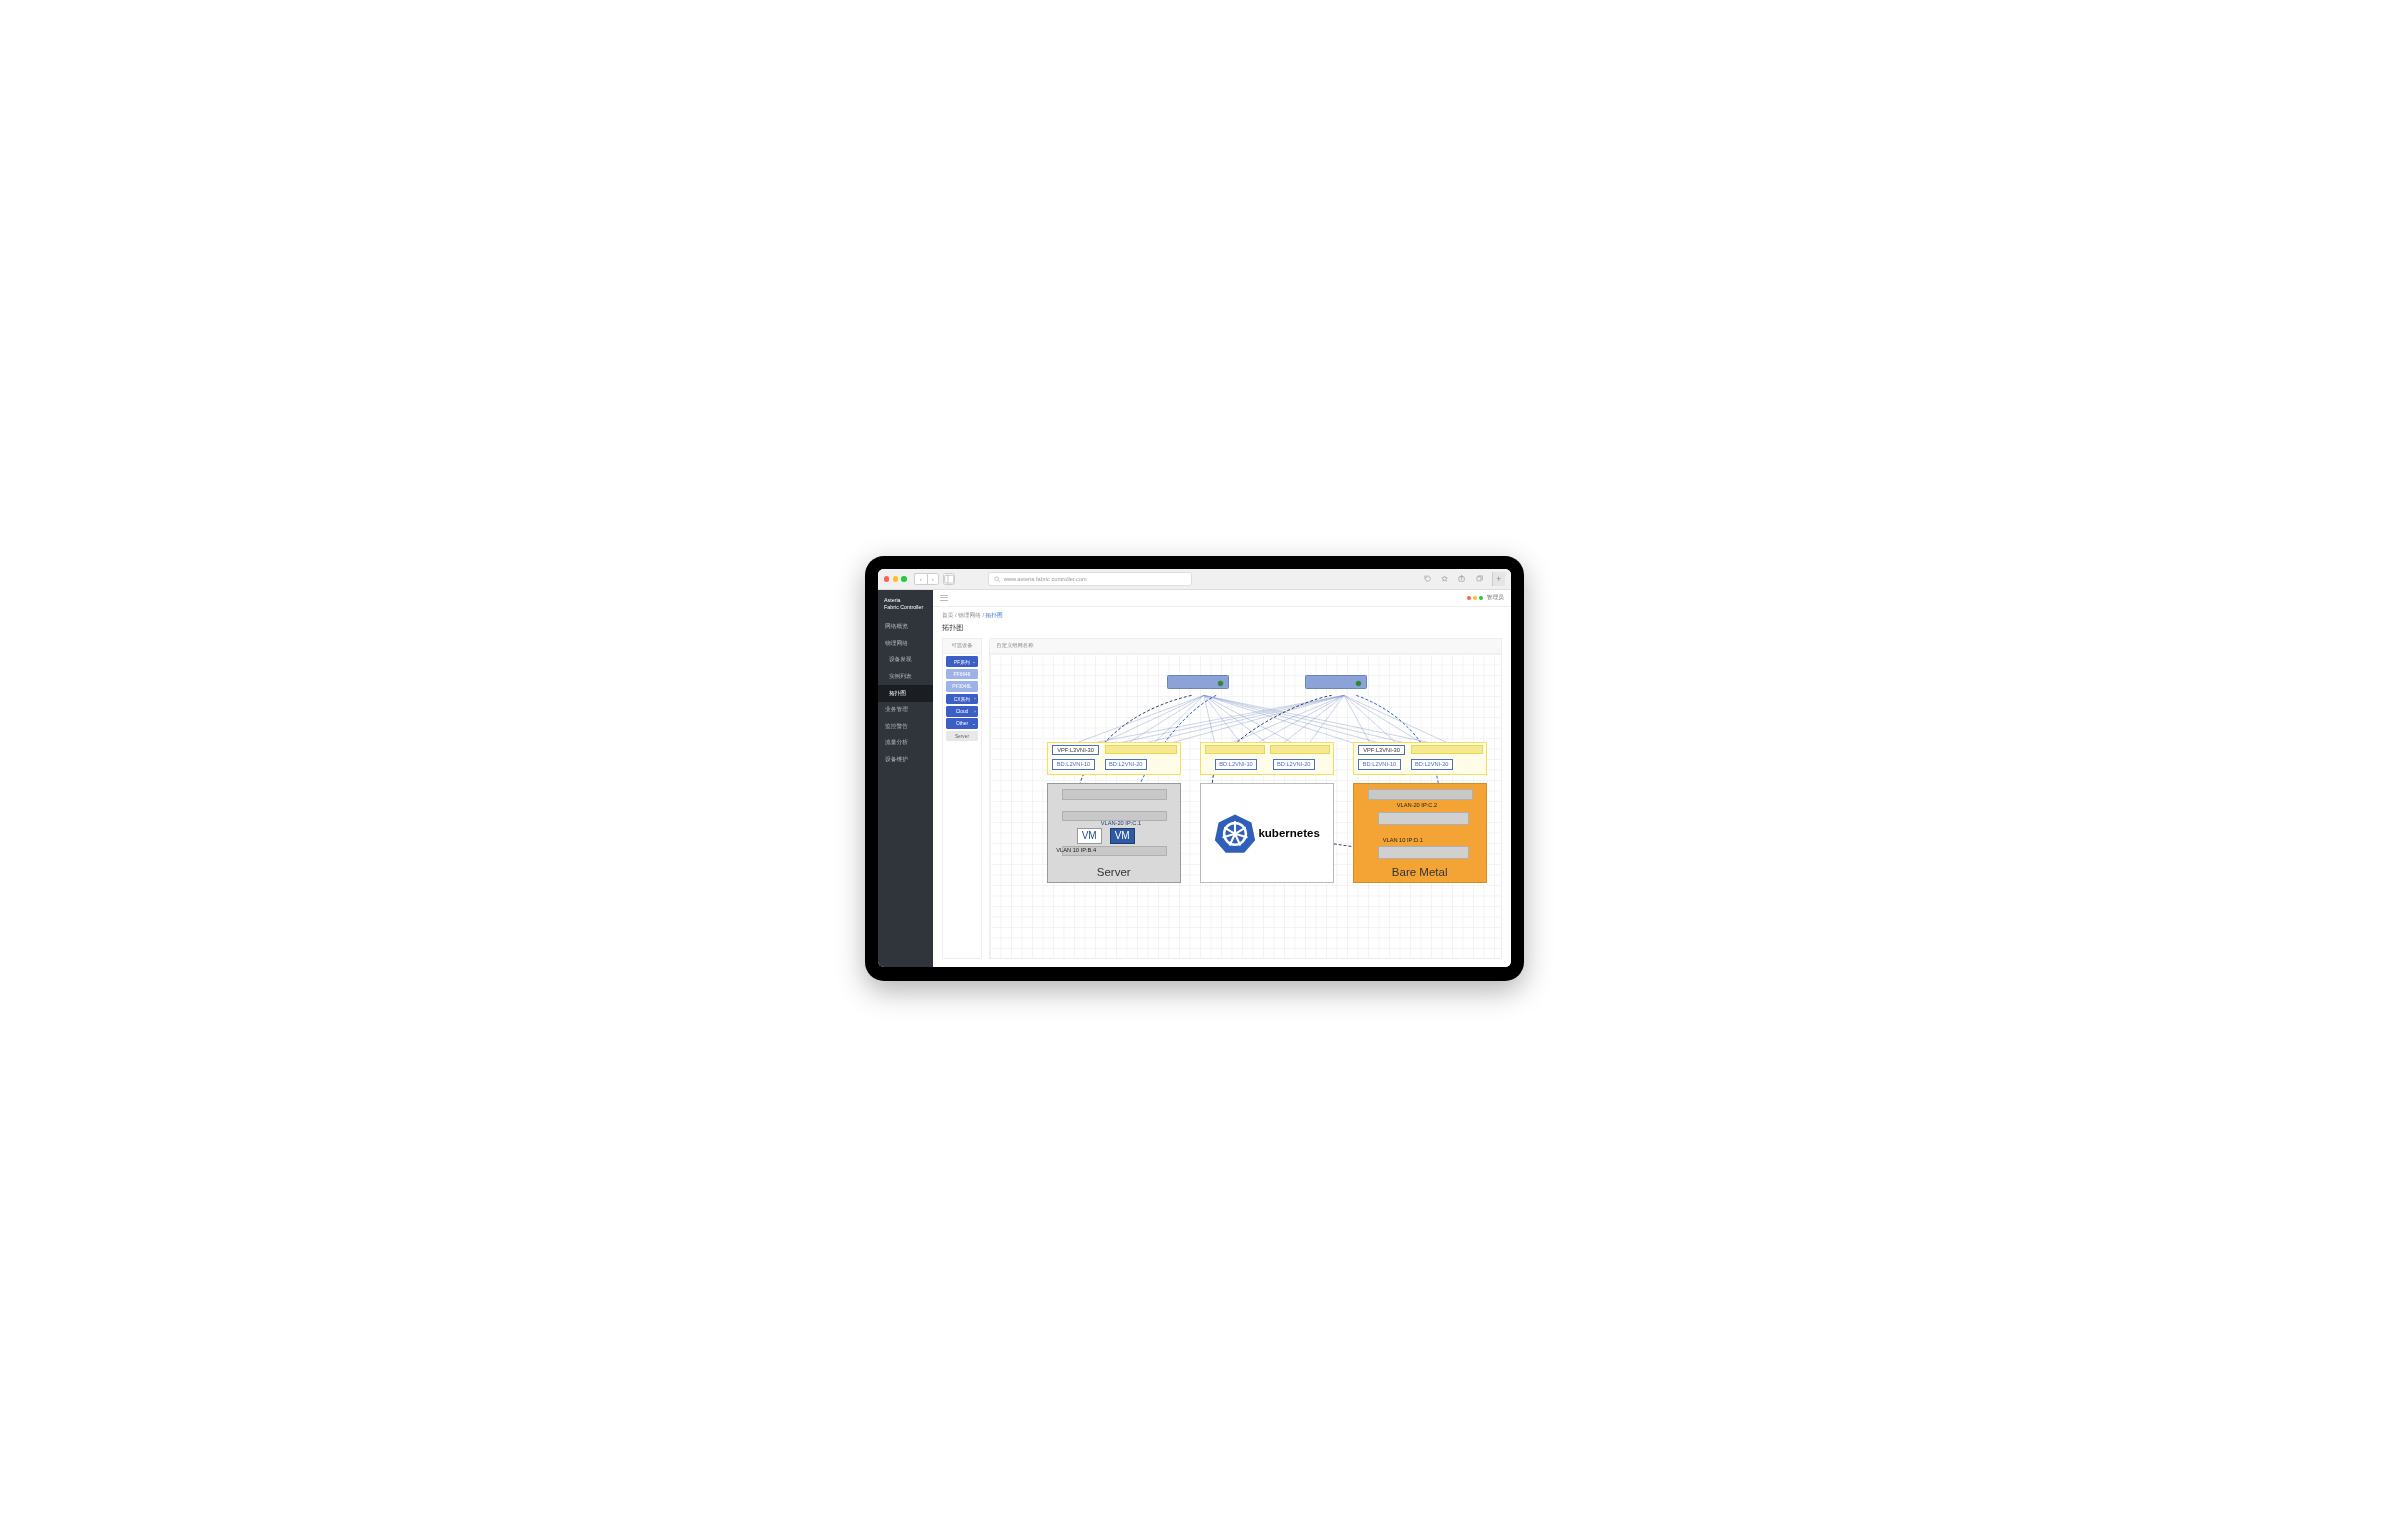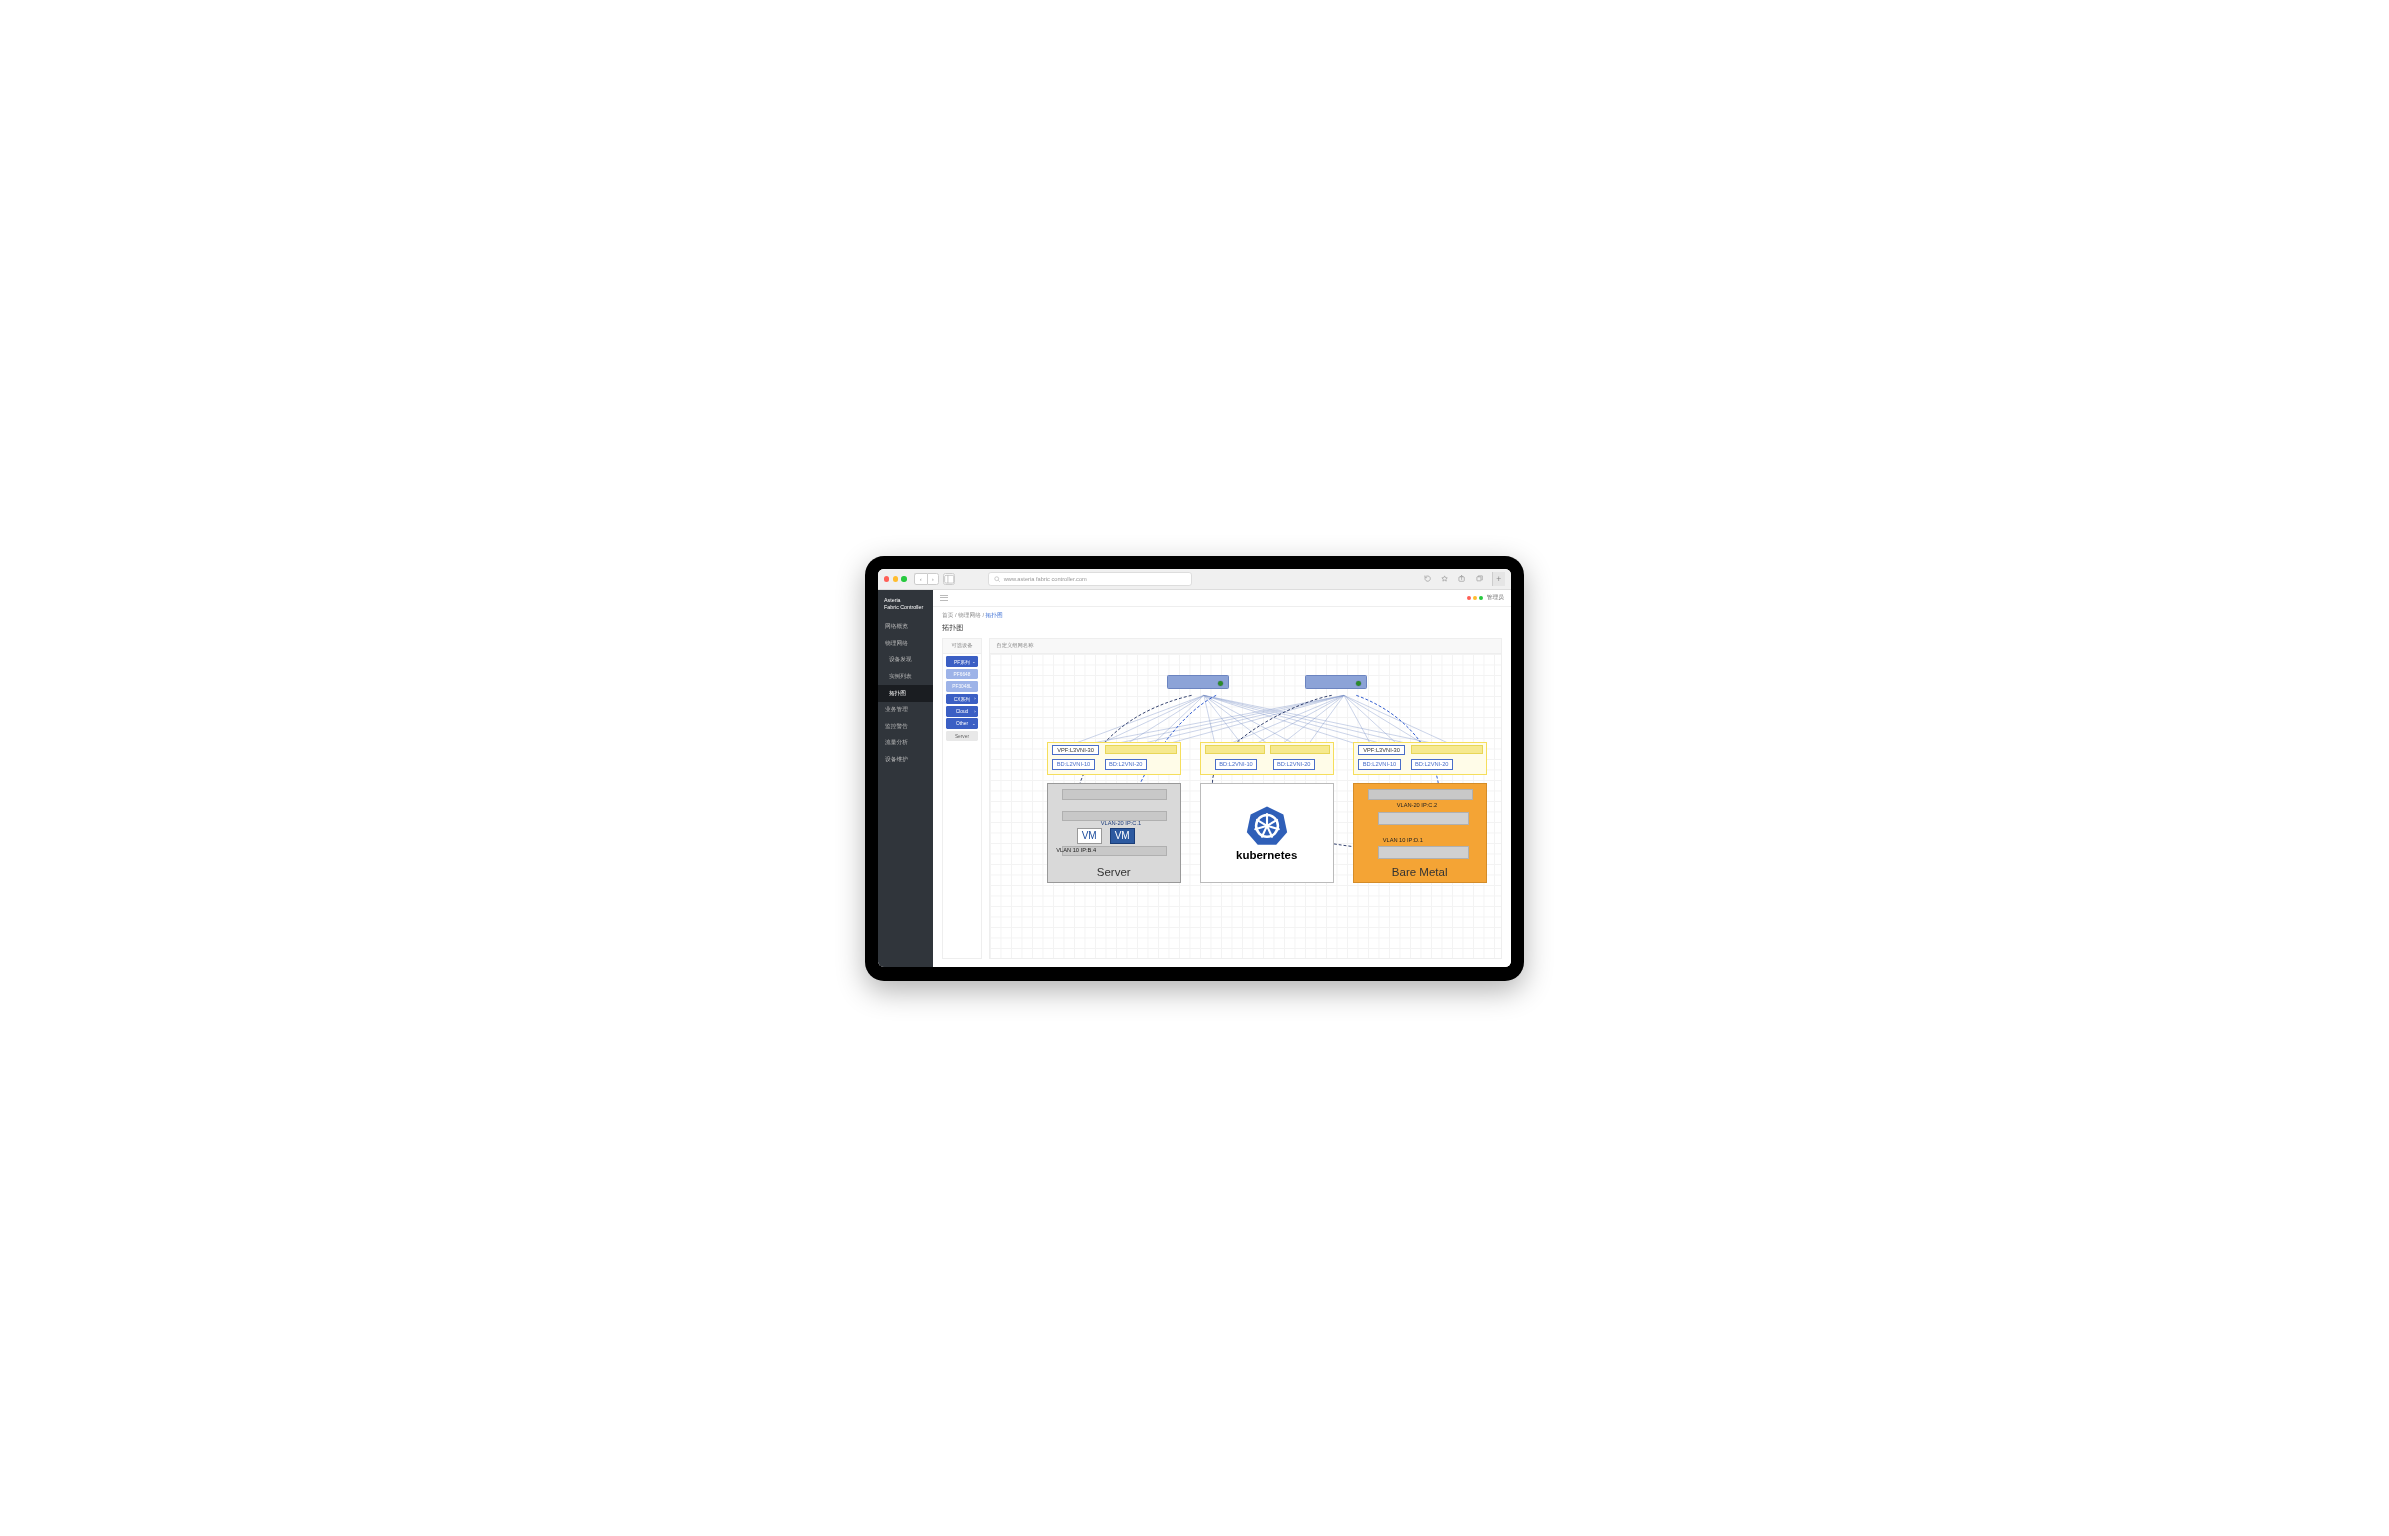--- a/index.html
+++ b/index.html
@@ -51,21 +51,21 @@
 .canvas-tab{height:14.3px;background:#f8f8f8;border-bottom:0.5px solid #eee;display:flex;align-items:center;padding:0 6.7px;font-size:5.3px;color:#888}
 .canvas{flex:1;position:relative;background-image:linear-gradient(#f3f3f3 0.5px,transparent 0.5px),linear-gradient(90deg,#f3f3f3 0.5px,transparent 0.5px);background-size:10.5px 10.5px;overflow:hidden}
 .switch{position:absolute;width:62px;height:14.3px;background:#8ca3d7;border:0.5px solid #6b84c0;border-radius:1.4px}
 .switch .status{position:absolute;width:4.8px;height:4.8px;background:#2a8a2a;border-radius:50%;right:4.8px;top:4.8px;box-shadow:0 0 0 0.5px rgba(0,0,0,.15)}
 .zone{position:absolute;background:#fffce8;border:1px solid #f5de5c}
 .zone .vpf{position:absolute;top:2.9px;left:4.8px;background:#fff;border:1px solid #4a6ec9;padding:1px 3.8px;font-size:5.7px;color:#333}
 .zone .bd{position:absolute;background:#fff;border:1px solid #4a6ec9;padding:1.4px 3.3px;font-size:5.7px;color:#4a6ec9;top:16.2px}
 .zone .inner-box{position:absolute;background:#f6e98f;border:0.5px solid #e8d657}
 .host{position:absolute;border:1px solid #999}
 .host.server{background:#d9d9d9}
-.host.k8s{background:#fff;border-color:#bbb;display:flex;flex-direction:column;align-items:center;justify-content:center;gap:2.9px}
+.host.k8s{background:#fff;border-color:#bbb;display:flex;flex-direction:row;align-items:center;justify-content:center;gap:2.9px}
 .host.bare{background:#f4a435;border-color:#d48c28}
 .host-title{position:absolute;bottom:3.8px;left:0;right:0;text-align:center;font-size:11.5px;color:#333}
 .slot{position:absolute;background:#c8c8c8;border:0.5px solid #b0b0b0;height:10.5px}
 .vm-block{position:absolute;width:25px;height:16.2px;display:flex;align-items:center;justify-content:center;font-size:10px;font-weight:500}
 .vm-block.white{background:#fff;border:1px solid #999;color:#1a4b9c}
 .vm-block.blue{background:#2d5aa0;border:1px solid #1a3d78;color:#fff}
 .vm-label{position:absolute;font-size:5.7px;color:#1a3a7a}
 .k8s-logo{width:42px;height:42px}
 .k8s-text{font-size:11.5px;font-weight:600;color:#000}
 svg.edges{position:absolute;top:0;left:0;width:100%;height:100%;pointer-events:none}

